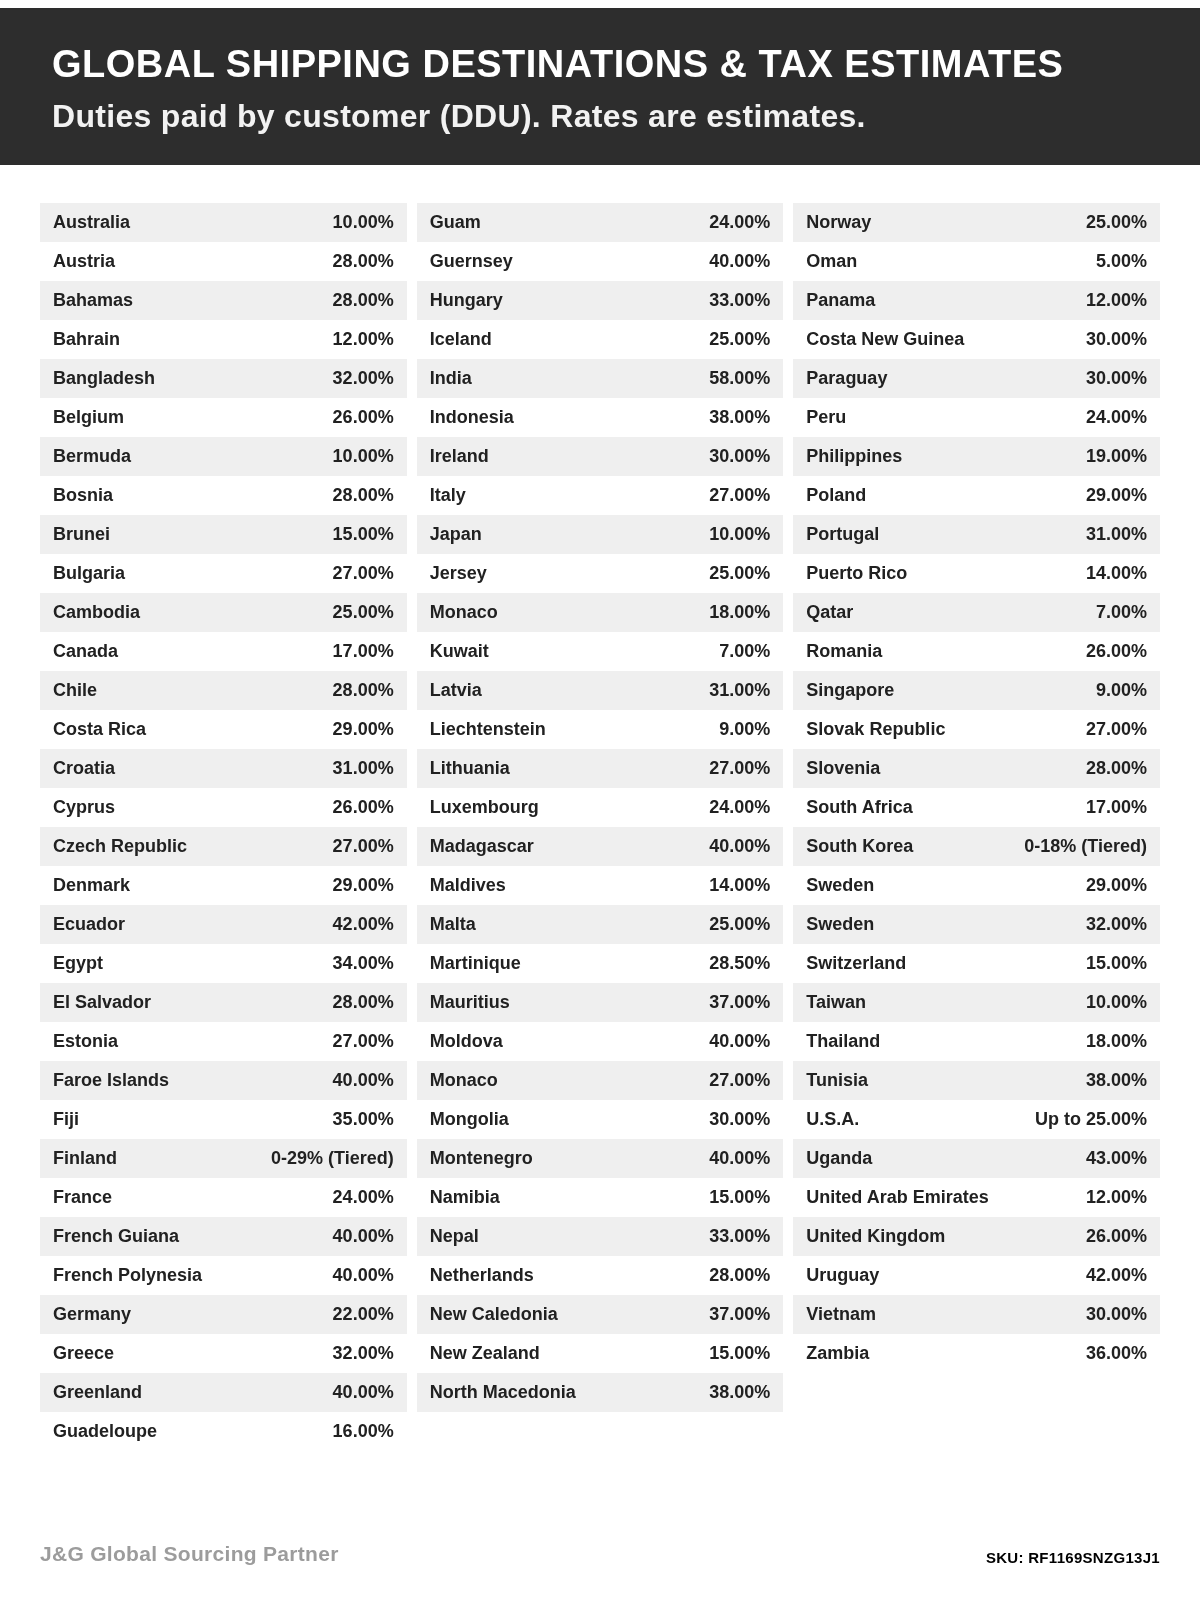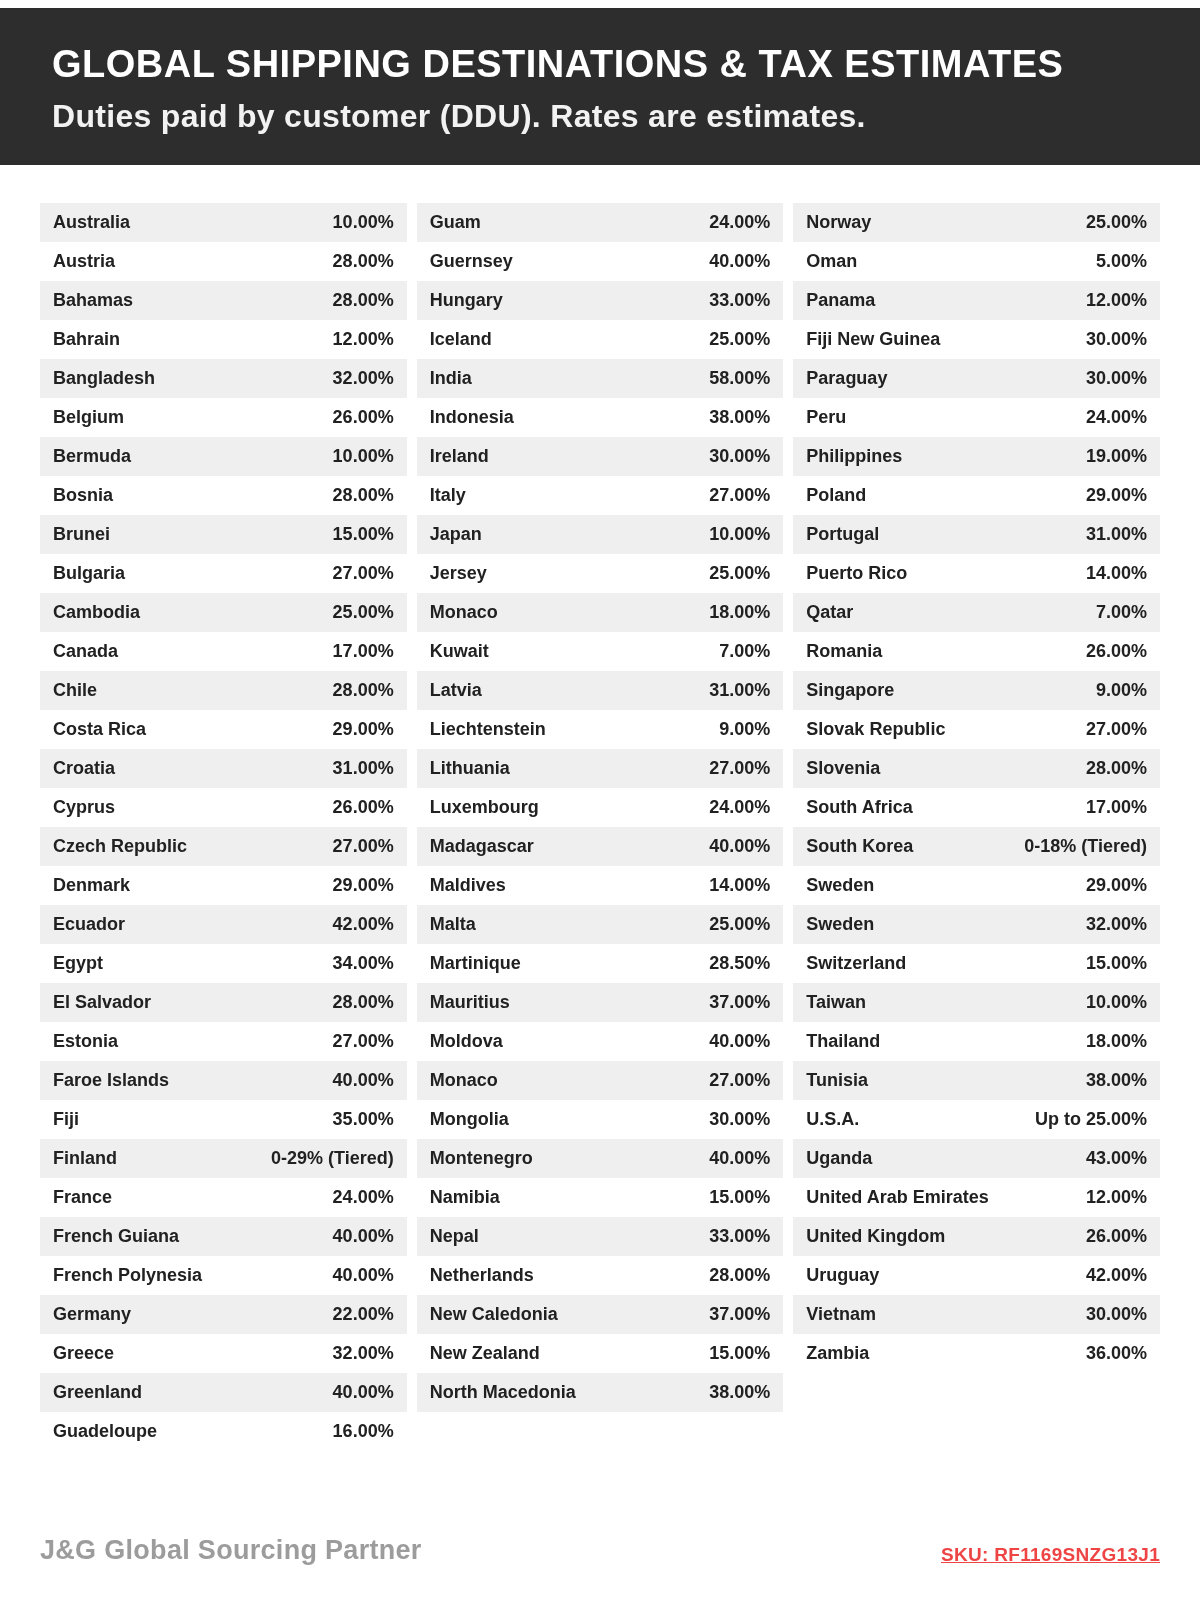--- a/index.html
+++ b/index.html
@@ -68,31 +68,30 @@
   .footer{
     position:absolute;
     left:40px;
     right:40px;
     bottom:34px;
     display:flex;
     justify-content:space-between;
     align-items:flex-end;
   }
   .brand{
-    font-size:27px;
+    font-size:21px;
     font-weight:800;
     color:#9c9c9c;
     letter-spacing:0.3px;
   }
   .sku{
-    font-size:19px;
+    font-size:15px;
     font-weight:700;
-    color:#ef4444;
+    color:#000000;
     letter-spacing:0.3px;
-    text-decoration:underline;
   }
 </style>
 </head>
 <body>
 
 <div class="page">
 
   <header class="banner">
     <h1>GLOBAL SHIPPING DESTINATIONS &amp; TAX ESTIMATES</h1>
     <p>Duties paid by customer (DDU). Rates are estimates.</p>
@@ -362,21 +361,21 @@
         </div>
         <div class="row">
           <span class="country">Oman</span>
           <span class="rate">5.00%</span>
         </div>
         <div class="row">
           <span class="country">Panama</span>
           <span class="rate">12.00%</span>
         </div>
         <div class="row">
-          <span class="country">Fiji New Guinea</span>
+          <span class="country">Costa New Guinea</span>
           <span class="rate">30.00%</span>
         </div>
         <div class="row">
           <span class="country">Paraguay</span>
           <span class="rate">30.00%</span>
         </div>
         <div class="row">
           <span class="country">Peru</span>
           <span class="rate">24.00%</span>
         </div>

